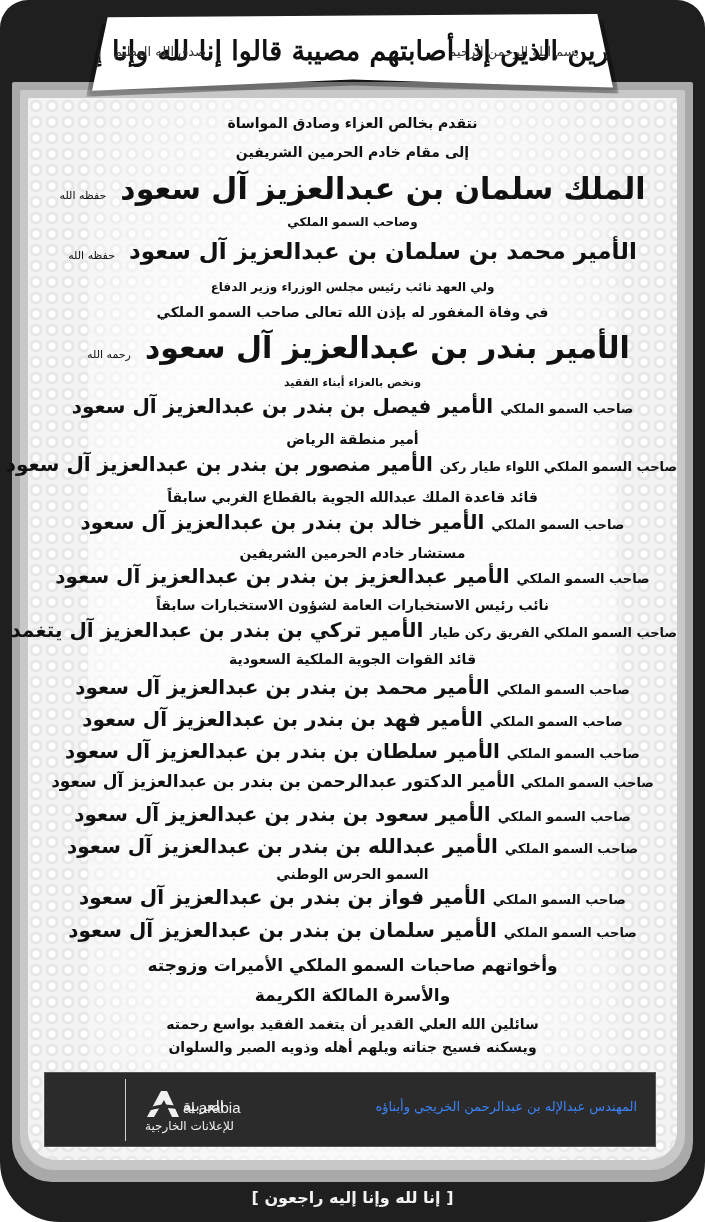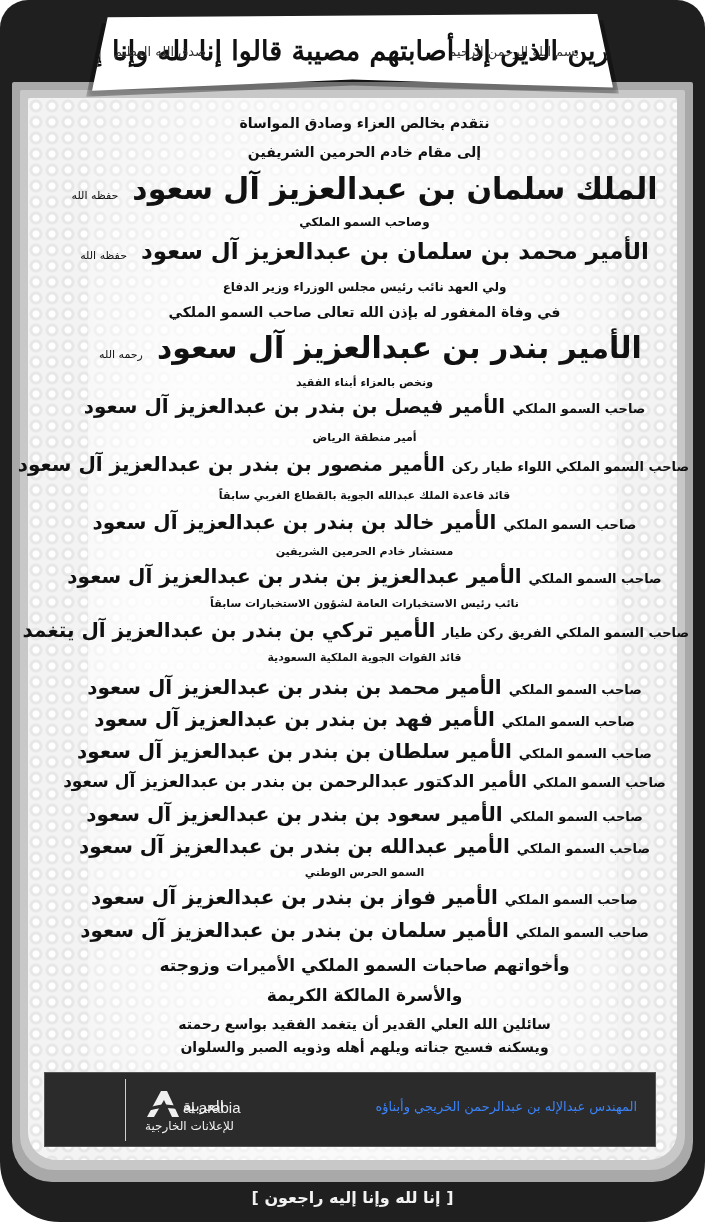--- a/index.html
+++ b/index.html
@@ -66,32 +66,32 @@
     .basmala-right { right: 34px; }
     .sadaqa-left { left: 22px; }
 
     
     .text-column {
       position: absolute; left: 28px; top: 98px; width: 649px;
       direction: rtl; text-align: center; color: #111;
       font-family: "DejaVu Sans", sans-serif;
       z-index: 3;
     }
-    .line { position: absolute; left: 12px; width: 649px; white-space: nowrap; }
+    .line { position: absolute; left: 0; width: 649px; white-space: nowrap; }
     .f-intro { font-size: 14px; font-weight: bold; }
     .f-king { font-size: 30px; font-weight: 900; letter-spacing: -0.5px; }
     .f-crown { font-size: 23px; font-weight: 900; letter-spacing: -0.5px; }
     .f-title { font-size: 12px; font-weight: bold; }
     .f-deceased { font-size: 30px; font-weight: 900; letter-spacing: -0.5px; padding-left: 12px; }
     .f-small { font-size: 11px; font-weight: bold; }
     .honor { font-size: 11px; font-weight: normal; margin-right: 14px; }
     .honor.lg { font-size: 11px; }
     .son-line { font-size: 20px; font-weight: 900; letter-spacing: -0.4px; }
     .son-prefix { font-size: 13px; font-weight: bold; letter-spacing: 0; }
-    .son-role { font-size: 11px; font-weight: bold; }
+    .son-role { font-size: 14px; font-weight: bold; }
     .f-sisters { font-size: 17px; font-weight: 900; }
     .f-prayer { font-size: 14px; font-weight: bold; }
 
     
     .sponsor-bar {
       position: absolute; left: 44px; top: 1072px; width: 612px; height: 75px;
       background: #2b2b2b;
       border: 1px solid #555;
       z-index: 6;
     }

